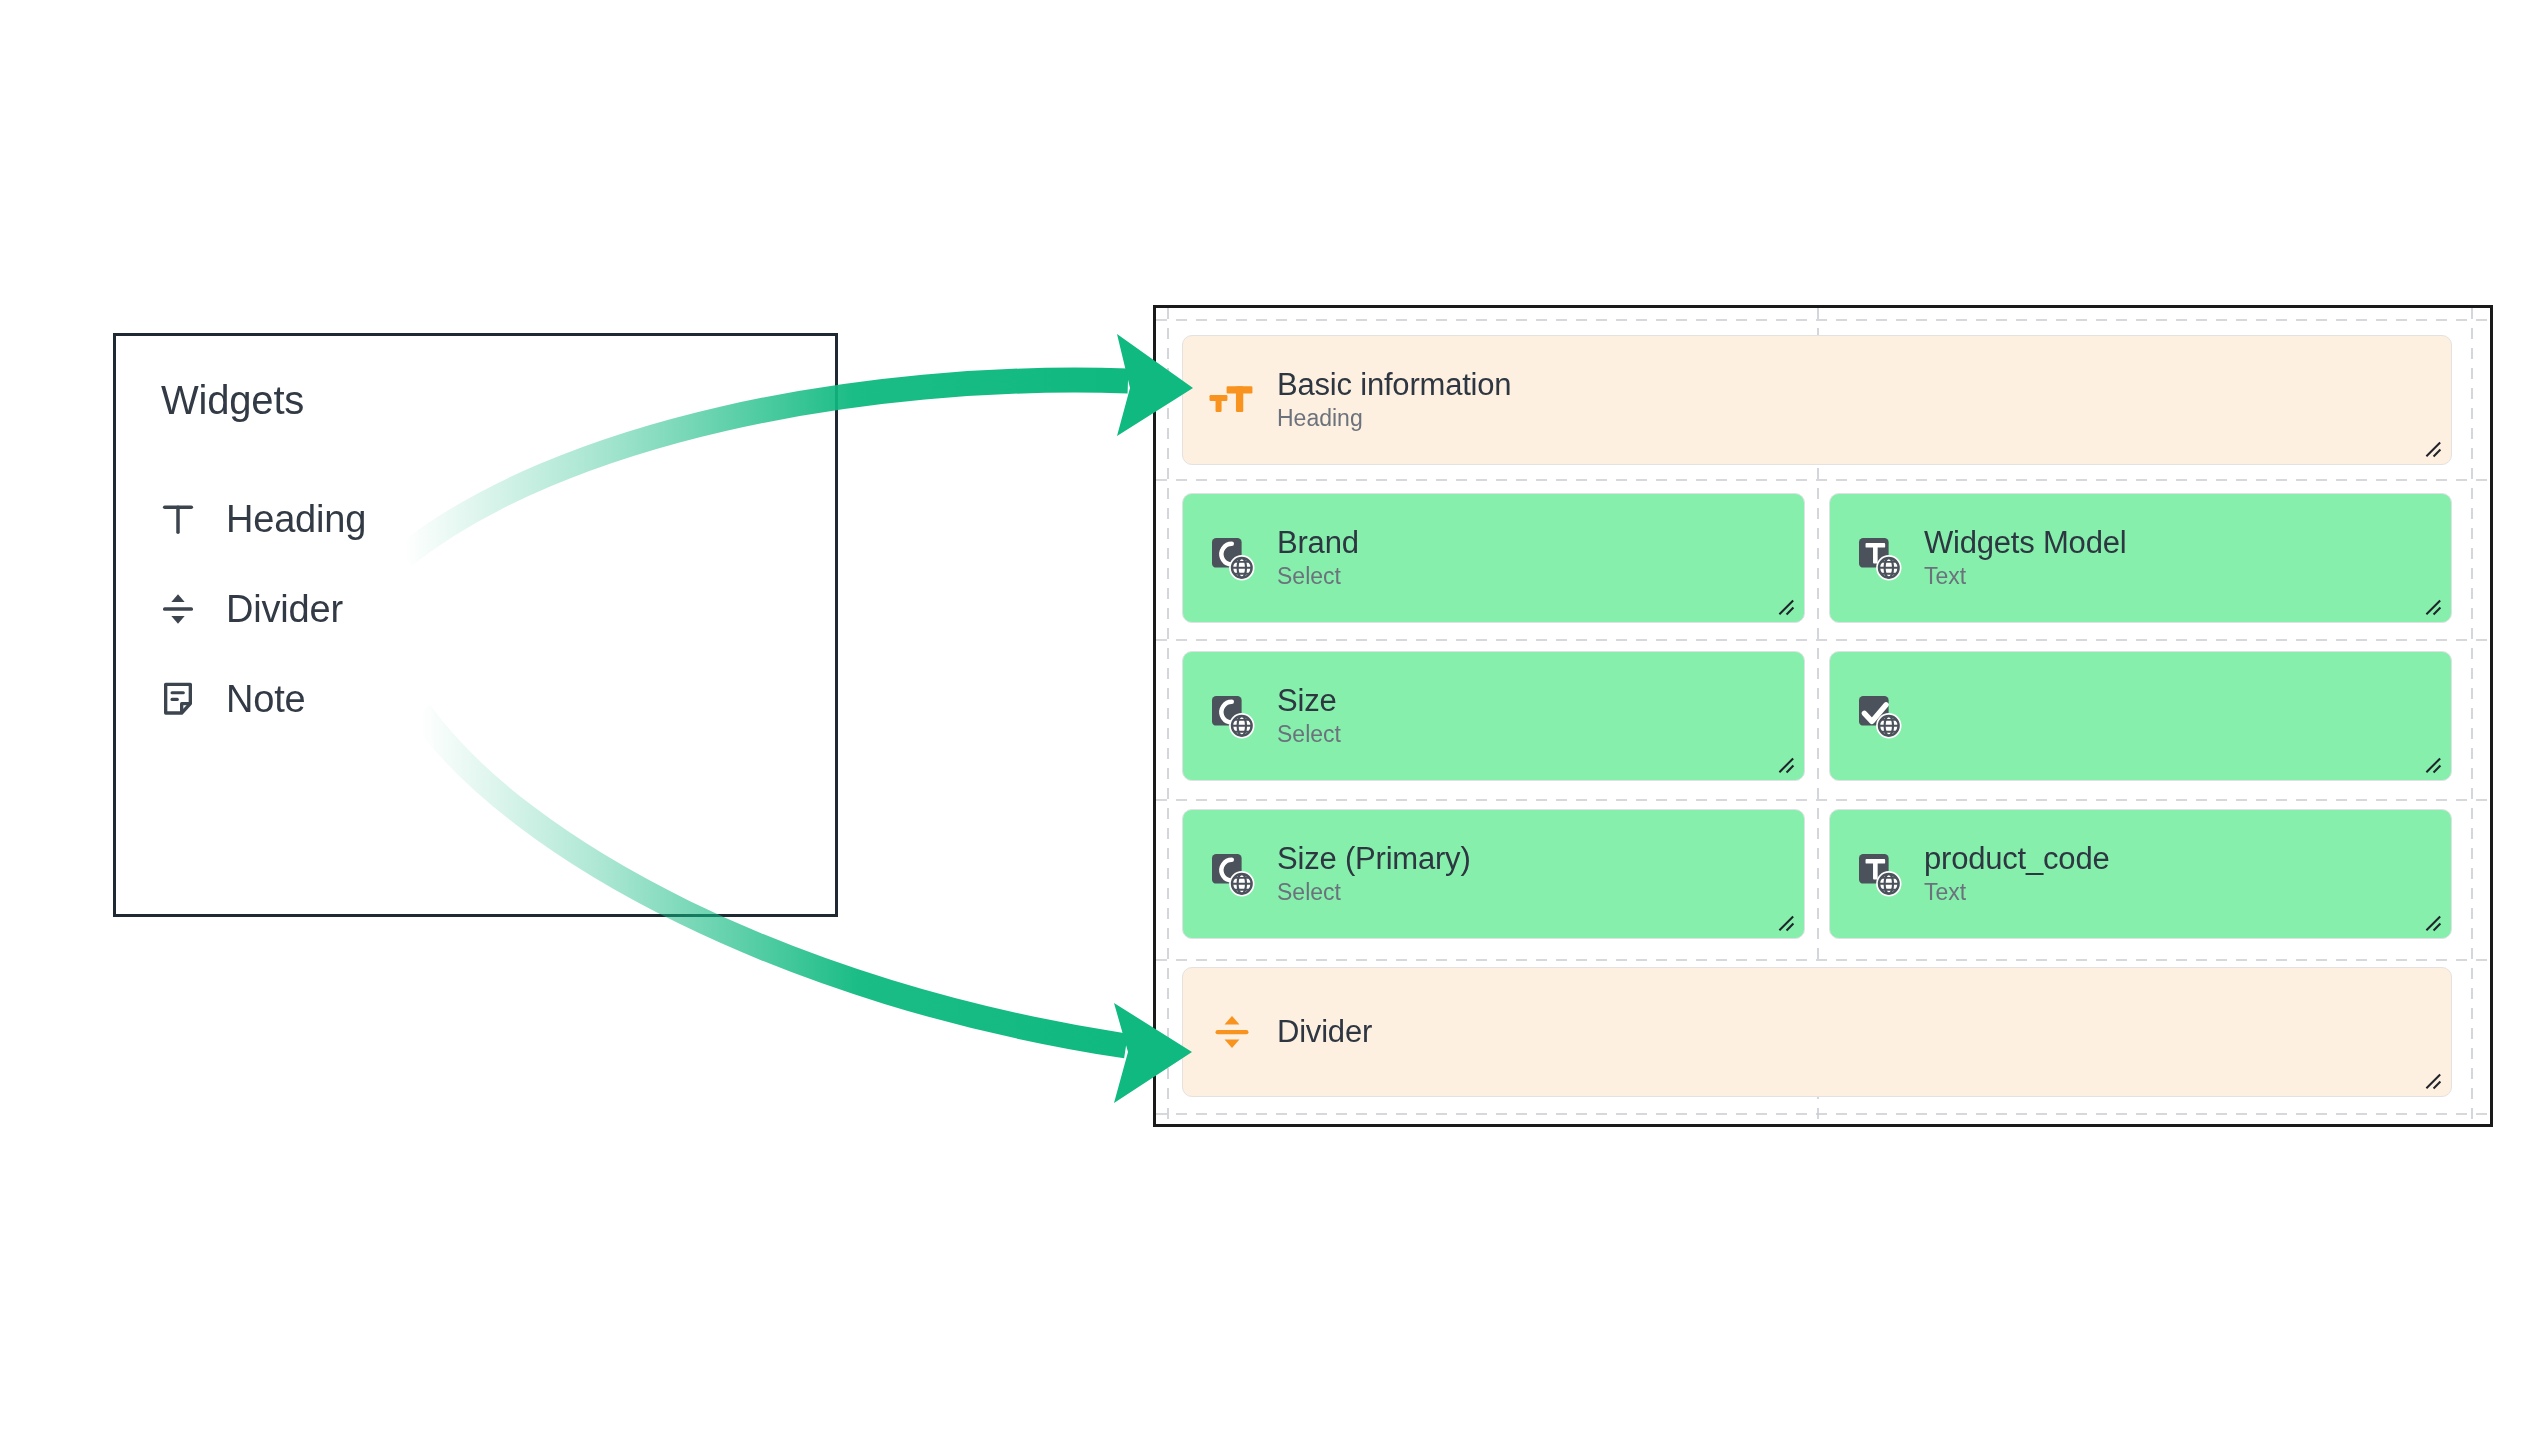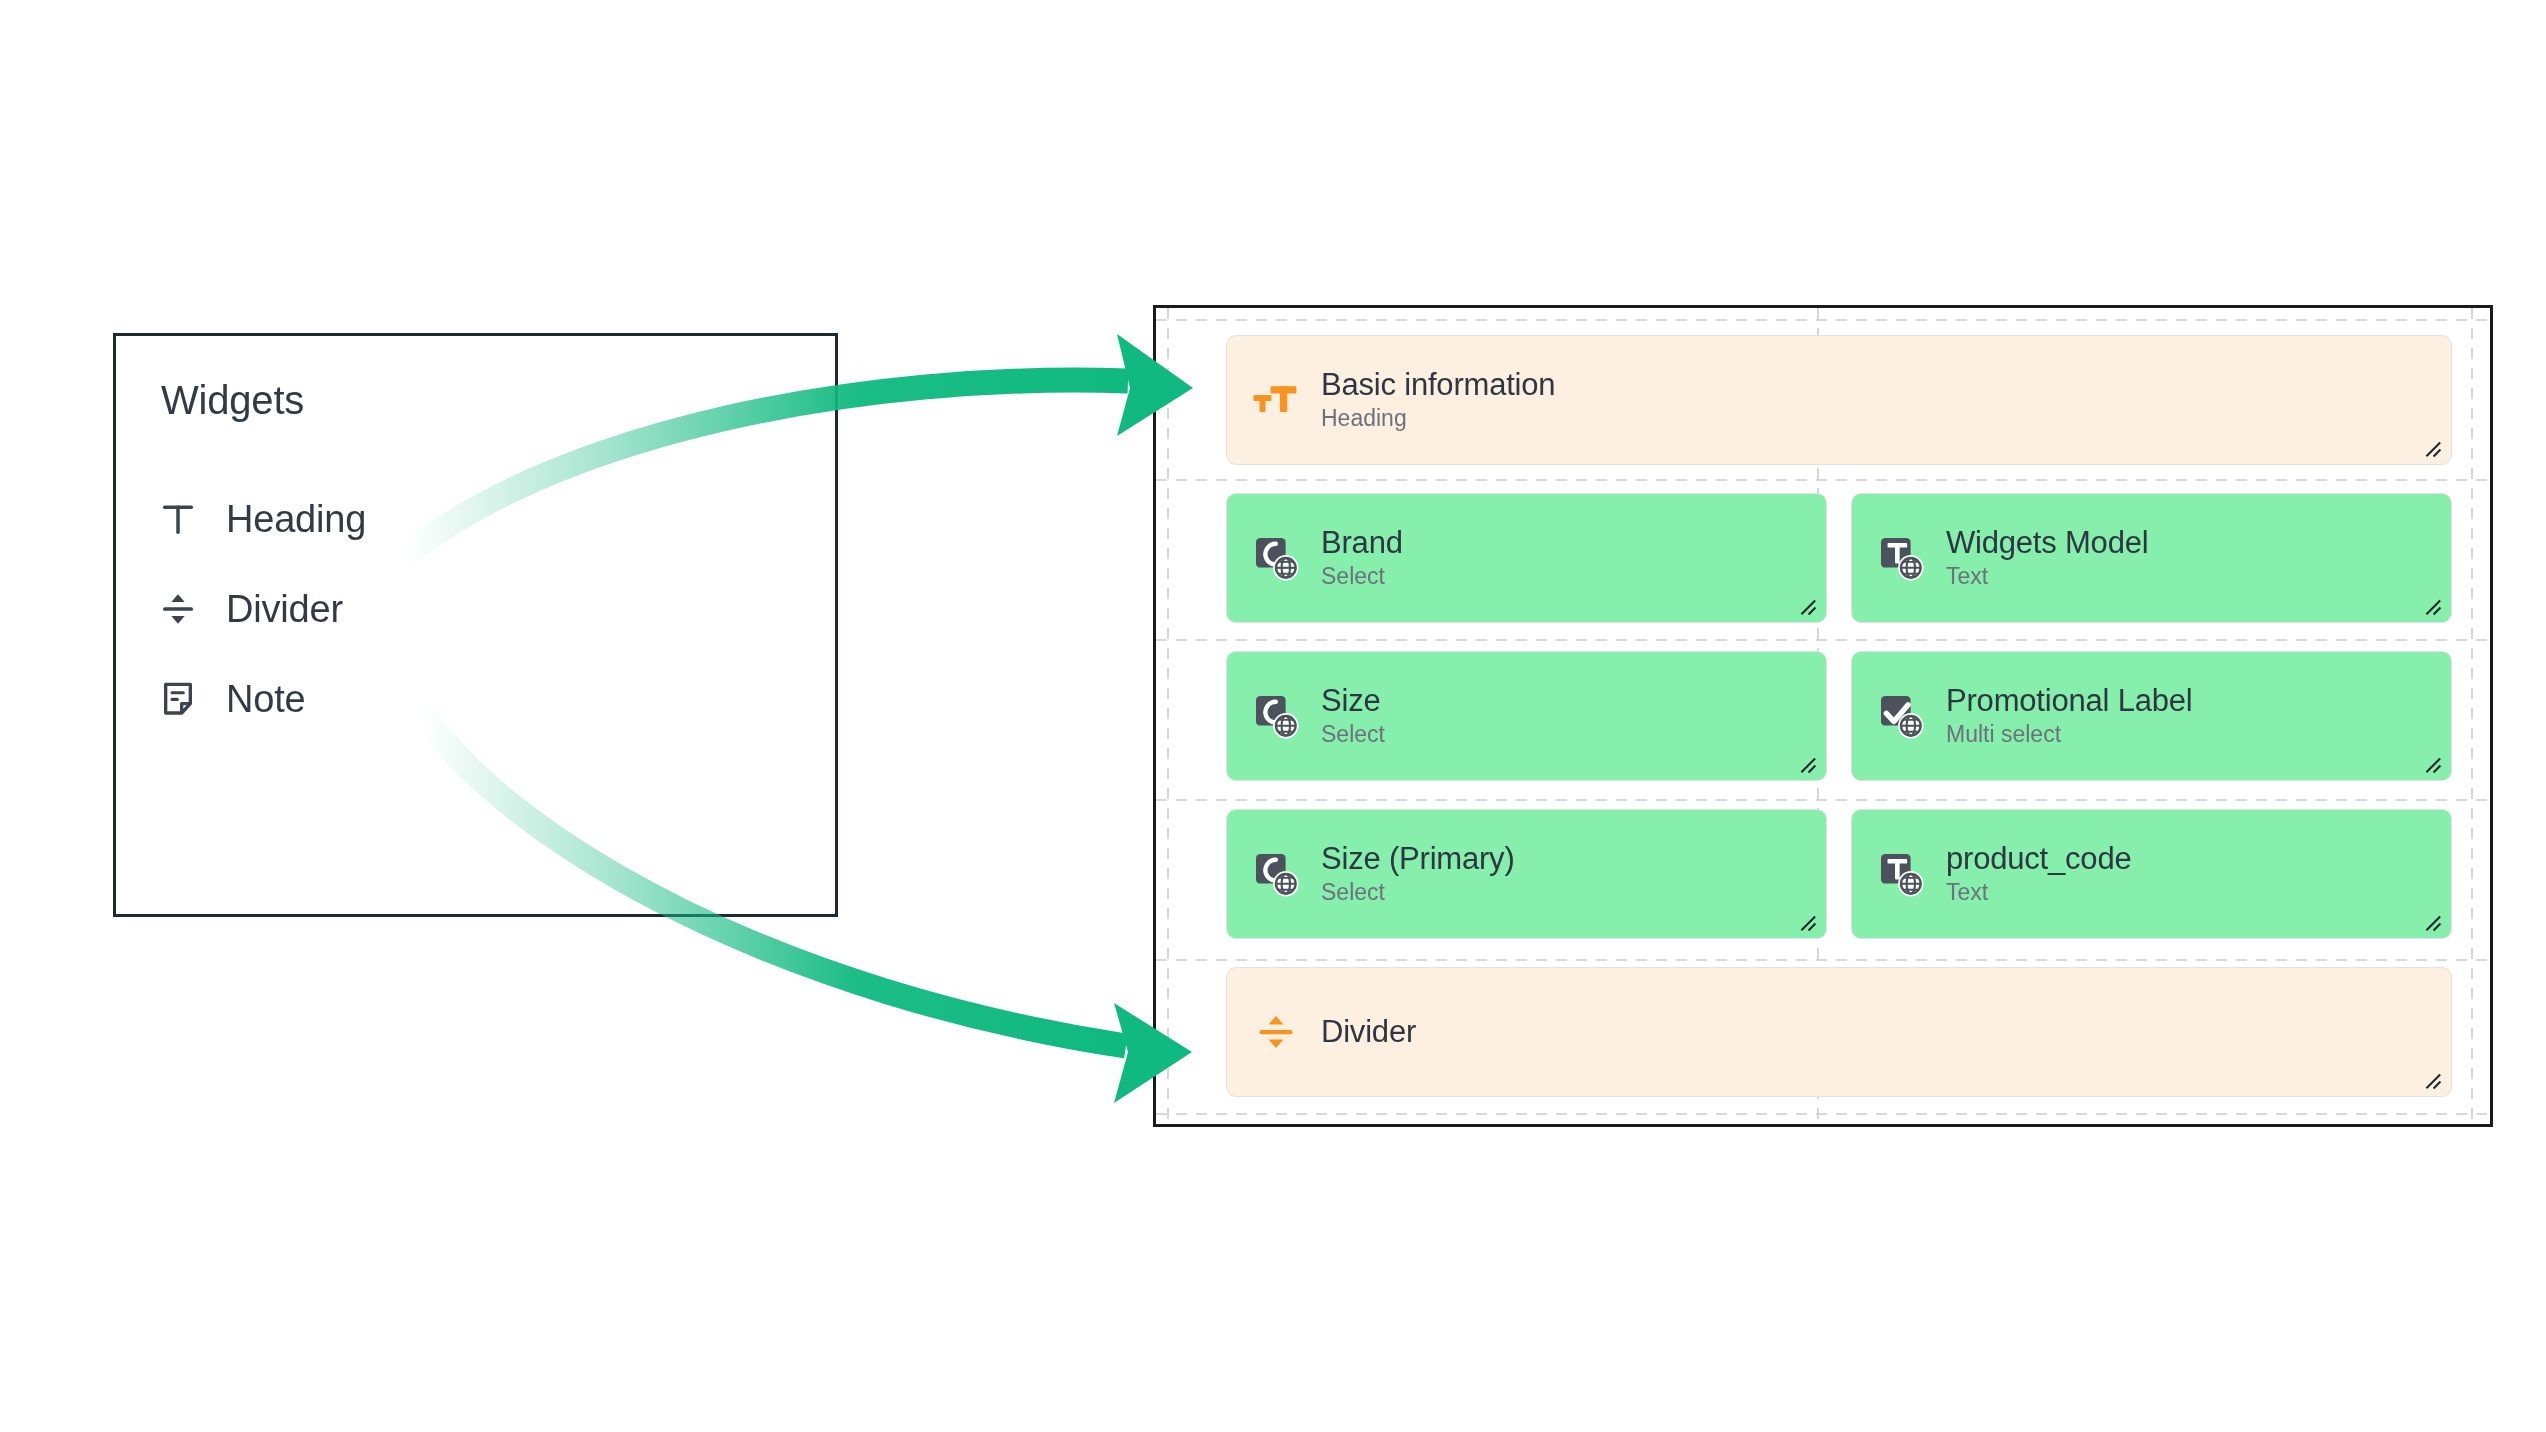--- a/index.html
+++ b/index.html
@@ -81,21 +81,20 @@
     pointer-events: none;
   }
   #rows-area {
     position: absolute;
     left: 0; top: 0; right: 0; bottom: 0;
     z-index: 2;
     padding: 13px 38px 13px 26px;
     box-sizing: border-box;
     display: flex;
     flex-direction: column;
-    margin-left: 44px;
   }
   .grid-row {
     display: flex;
     gap: 24px;
     height: 160px;
     box-sizing: border-box;
     padding: 14px 0 14px 0;
   }
   .cell {
     flex: 1 1 0;
@@ -316,24 +315,20 @@
                 <rect x="2.6" y="2.6" width="15.4" height="15.4" rx="2.2" fill="#4b525b"></rect>
                 <path d="M5.4 11.6l3.9 4.2 7.4-8.6" fill="none" stroke="#ffffff" stroke-width="2.8" stroke-linecap="round" stroke-linejoin="round"></path>
                 <circle cx="18.1" cy="18.1" r="6.6" fill="#ffffff"></circle>
                 <circle cx="18.1" cy="18.1" r="5.1" fill="none" stroke="#4b525b" stroke-width="1.25"></circle>
                 <ellipse cx="18.1" cy="18.1" rx="2.2" ry="5.1" fill="none" stroke="#4b525b" stroke-width="1.1"></ellipse>
                 <line x1="13.0" y1="18.1" x2="23.2" y2="18.1" stroke="#4b525b" stroke-width="1.1"></line>
                 <line x1="14.2" y1="15.0" x2="22.0" y2="15.0" stroke="#4b525b" stroke-width="1.0"></line>
                 <line x1="14.2" y1="21.2" x2="22.0" y2="21.2" stroke="#4b525b" stroke-width="1.0"></line>
               </svg>
             </span>
-            <div class="card-text">
-              <div class="card-title">Promotional Label</div>
-              <div class="card-sub">Multi select</div>
-            </div>
             <span class="resize-handle"><svg width="22" height="22" viewBox="0 0 16 16">
                 <line x1="3.2" y1="13.2" x2="13.2" y2="3.2" stroke="#20242a" stroke-width="1.5"></line>
                 <line x1="8.4" y1="13.4" x2="13.4" y2="8.4" stroke="#20242a" stroke-width="1.5"></line>
               </svg></span>
           </div>
         </div>
       </div>
       <div class="grid-row">
         <div class="cell">
           <div class="widget-card">

